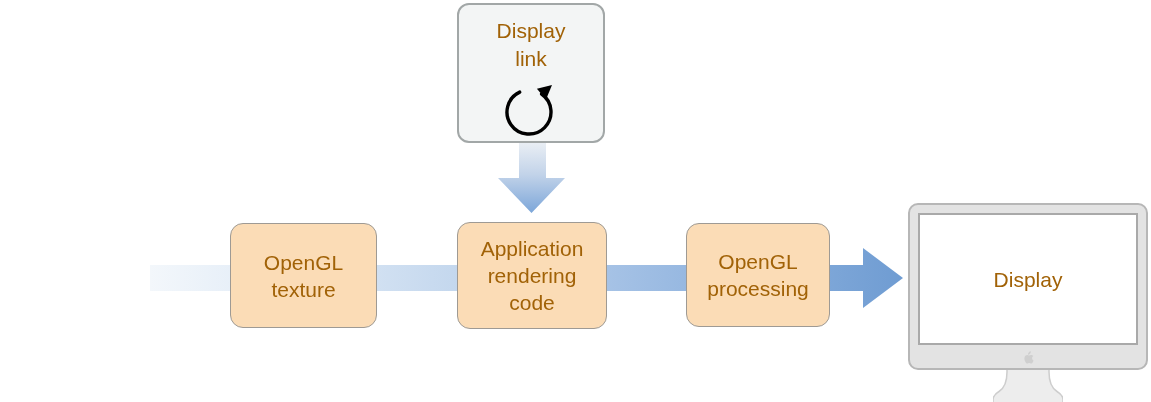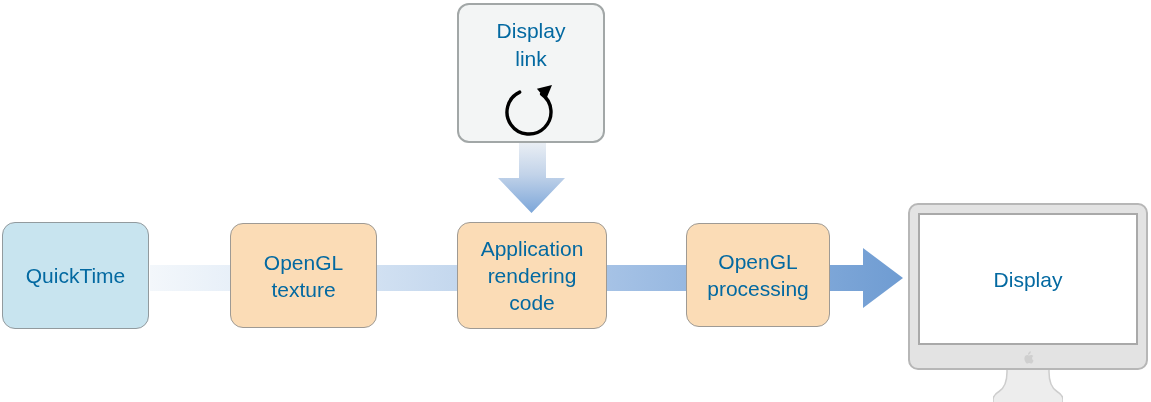--- a/index.html
+++ b/index.html
@@ -17,21 +17,21 @@
   .varrow{
     position:absolute;left:498px;top:143px;width:67px;height:70px;z-index:0;
     background:linear-gradient(to bottom,#e9eef4 0%,#c2d3e9 45%,#7ca6d9 100%);
     clip-path:polygon(21px 0,48px 0,48px 35px,67px 35px,33.5px 70px,0 35px,21px 35px);
   }
   .box{
     position:absolute;box-sizing:border-box;border-radius:13px;z-index:2;
     display:flex;align-items:center;justify-content:center;
   }
   .label{
-    font-size:21px;line-height:27px;color:#0369a1;text-align:center;white-space:pre-line;
+    font-size:21px;line-height:27px;color:#a16207;text-align:center;white-space:pre-line;
   }
   .blue{background:#c8e4ef;border:1.5px solid #929a9e;}
   .orange{background:#fbdcb6;border:1.5px solid #9e9a94;}
   .qt  {left:2px;  top:222px;width:147px;height:107px;}
   .tex {left:230px;top:223px;width:147px;height:105px;}
   .app {left:457px;top:222px;width:150px;height:107px;align-items:center;}
   .proc{left:686px;top:223px;width:144px;height:104px;}
   .dlink{
     left:457px;top:3px;width:148px;height:140px;
     background:#f3f5f5;border:2px solid #a2a7a7;border-radius:12px;
@@ -66,23 +66,20 @@
 
   <div class="box dlink">
     <div class="label">Display
 link</div>
     <svg class="cycicon" width="56" height="62" viewBox="0 0 56 62">
       <path d="M16.7,18.1 A22,22 0 1 0 38.6,20" fill="none" stroke="#000" stroke-width="3.4" stroke-linecap="round"></path>
       <polygon points="49,11 43,25.4 33.9,14.8" fill="#000"></polygon>
     </svg>
   </div>
 
-  <div class="box blue qt">
-    <div class="label">QuickTime</div>
-  </div>
 
   <div class="box orange tex">
     <div class="label">OpenGL
 texture</div>
   </div>
 
   <div class="box orange app">
     <div class="label">Application
 rendering
 code</div>

